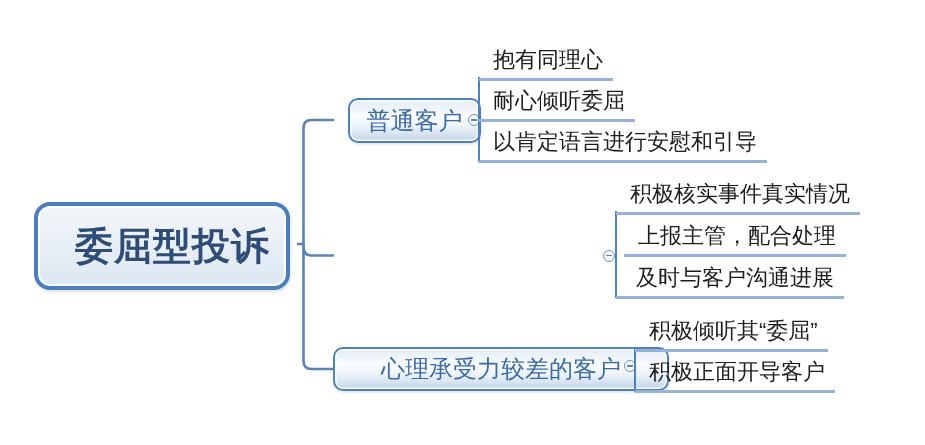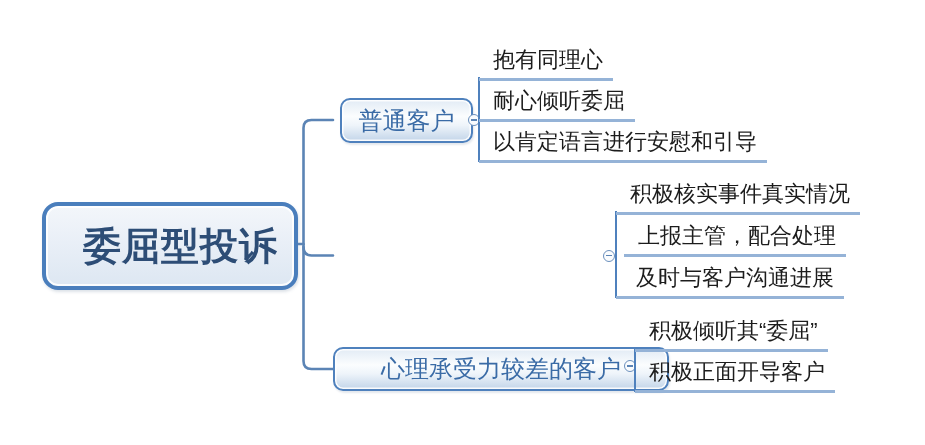--- a/index.html
+++ b/index.html
@@ -16,21 +16,21 @@
     overflow: hidden;
   }
   #connector-svg {
     position: absolute;
     left: 0; top: 0;
     width: 925px; height: 445px;
     pointer-events: none;
   }
   .root-node {
     position: absolute;
-    left: 42px; top: 202px;
+    left: 34px; top: 202px;
     width: 256px; height: 88px;
     box-sizing: border-box;
     border: 4px solid #4a7ebc;
     border-radius: 16px;
     background: linear-gradient(180deg, #f3f6fa 0%, #e9eff7 45%, #dde7f2 100%);
     box-shadow: inset 0 0 0 2px rgba(255,255,255,0.85), 1px 2px 3px rgba(120,140,165,0.25);
     display: flex;
     align-items: center;
     justify-content: center;
     font-size: 38px;
@@ -48,21 +48,21 @@
     background: linear-gradient(180deg, #e2ebf5 0%, #fbfdfe 40%, #eef4fa 62%, #c3d5e9 100%);
     box-shadow: inset 0 0 0 1.5px rgba(255,255,255,0.9), 1px 2px 2px rgba(120,140,165,0.2);
     display: flex;
     align-items: center;
     justify-content: center;
     font-size: 24px;
     color: #3a6ba6;
     white-space: nowrap;
     cursor: default;
   }
-  .branch-1 { left: 340px; top: 98px;  width: 133px; height: 45px; }
+  .branch-1 { left: 348px; top: 98px;  width: 133px; height: 45px; }
   .branch-2 { left: 333px; top: 233px; width: 269px; height: 45px; }
   .branch-3 { left: 333px; top: 347px; width: 336px; height: 44px; }
 
   .toggle {
     position: absolute;
     width: 12px; height: 12px;
     box-sizing: border-box;
     border: 1px solid #6b90bd;
     border-radius: 50%;
     background: #fafcfe;

